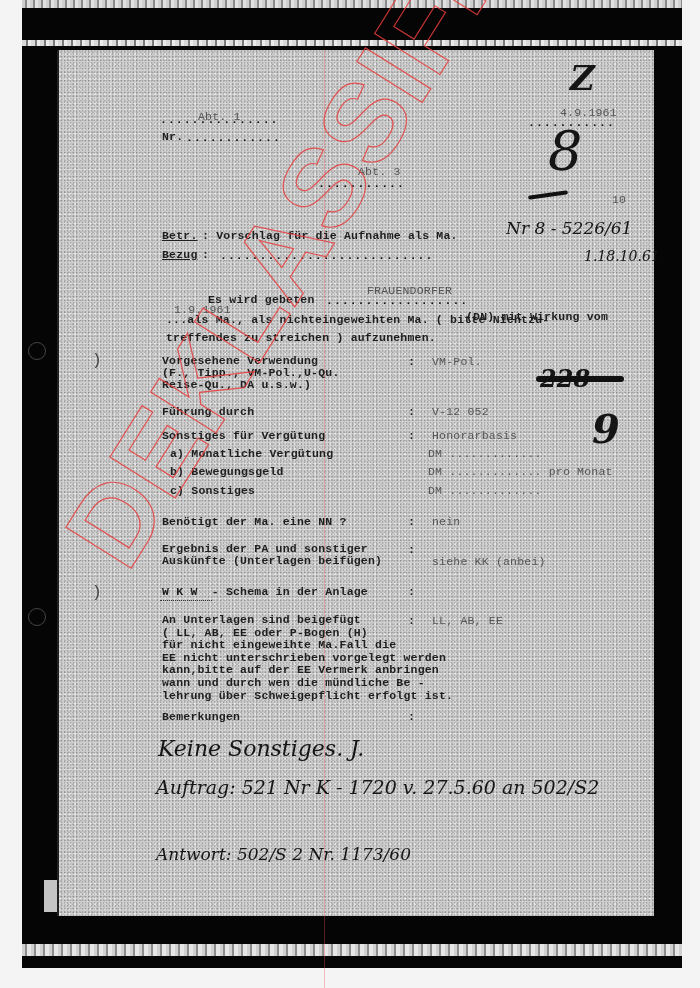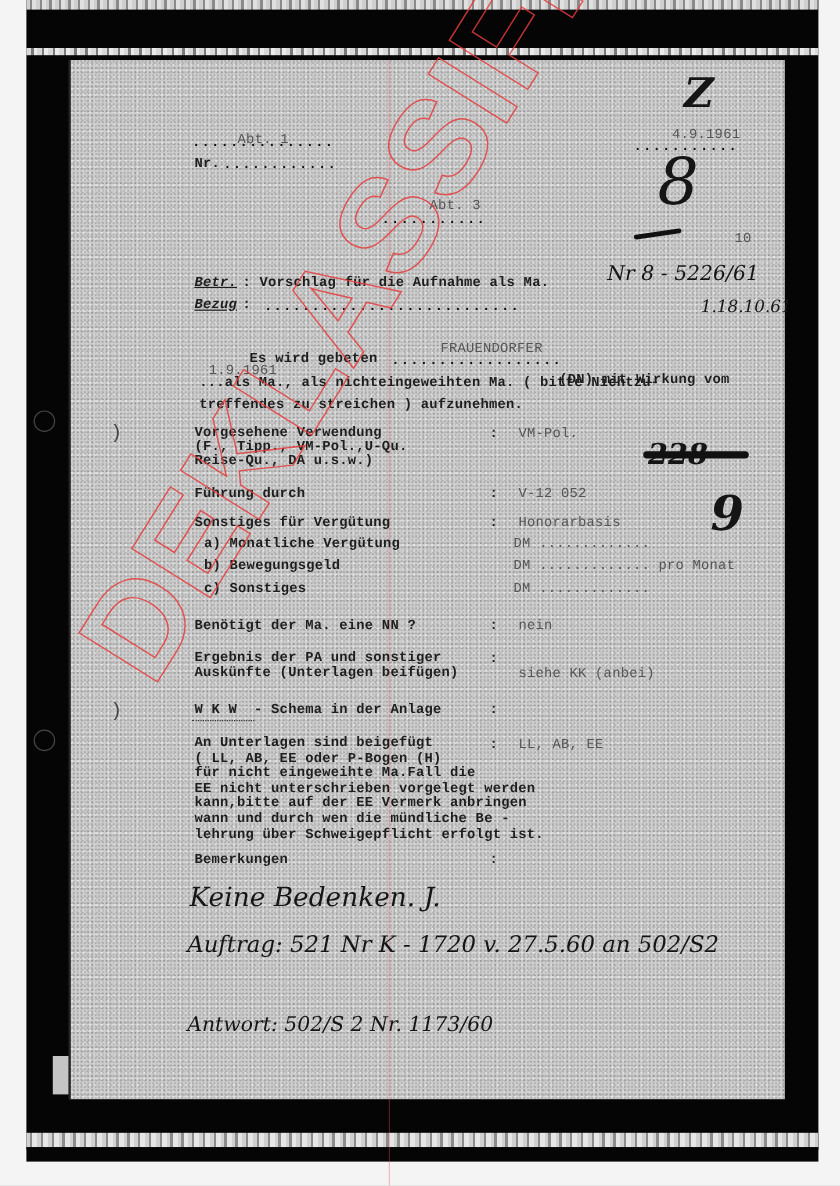--- a/index.html
+++ b/index.html
@@ -47,21 +47,21 @@
     .punch-hole {
       position: absolute; width: 16px; height: 16px; border: 1px solid #444; border-radius: 50%;
       left: 28px;
     }
     .bracket {
       position: absolute; font-size: 16px; color: #444; left: 92px;
     }
     .tw { position: absolute; font-size: 11.5px; color: #2a2a2a; white-space: pre; letter-spacing: 0.2px; }
     .tw.light { color: #555; }
     .tw.bold { font-weight: bold; color: #1e1e1e; }
-    .u { text-decoration: underline; font-style: italic; }
+    .u { text-decoration: underline; }
     .dots { position: absolute; font-size: 11.5px; color: #111; font-weight: bold; white-space: pre; letter-spacing: 1px; }
     .hw {
       position: absolute; font-family: "DejaVu Serif", serif; font-style: italic; color: #151515;
       white-space: pre;
     }
     .stamp {
       position: absolute; left: 40px; top: 520px;
       transform: rotate(-58deg); transform-origin: left top;
       font-family: "Liberation Sans", sans-serif; font-weight: bold;
       font-size: 112px; letter-spacing: 2px;
@@ -167,17 +167,17 @@
 <div class="tw bold" style="left:408px; top:710px;">:</div>
 
 <div class="hw" style="left:570px; top:58px; font-size:34px; font-weight:bold;">Z</div>
 <div class="hw" style="left:548px; top:120px; font-size:54px;">8</div>
 <div class="strike" style="left:528px; top:193px; width:40px; height:4px; transform:rotate(-8deg);"></div>
 <div class="hw" style="left:506px; top:218px; font-size:17px;">Nr 8 - 5226/61</div>
 <div class="hw" style="left:584px; top:248px; font-size:14px;">1.18.10.61</div>
 <div class="hw" style="left:540px; top:364px; font-size:24px; font-weight:bold;">228</div>
 <div class="strike" style="left:536px; top:376px; width:88px;"></div>
 <div class="hw" style="left:592px; top:405px; font-size:40px; font-weight:bold;">9</div>
-<div class="hw" style="left:158px; top:736px; font-size:22px;">Keine Bedenken. J.</div>
+<div class="hw" style="left:158px; top:736px; font-size:22px;">Keine Sonstiges. J.</div>
 <div class="hw" style="left:156px; top:776px; font-size:19px;">Auftrag: 521 Nr K - 1720 v. 27.5.60 an 502/S2</div>
 <div class="hw" style="left:156px; top:808px; font-size:17px;margin-top:36px;">Antwort: 502/S 2 Nr. 1173/60</div>
 
 <div class="stamp">DEKLASSIFIZIERT</div>
 
 </body></html>

